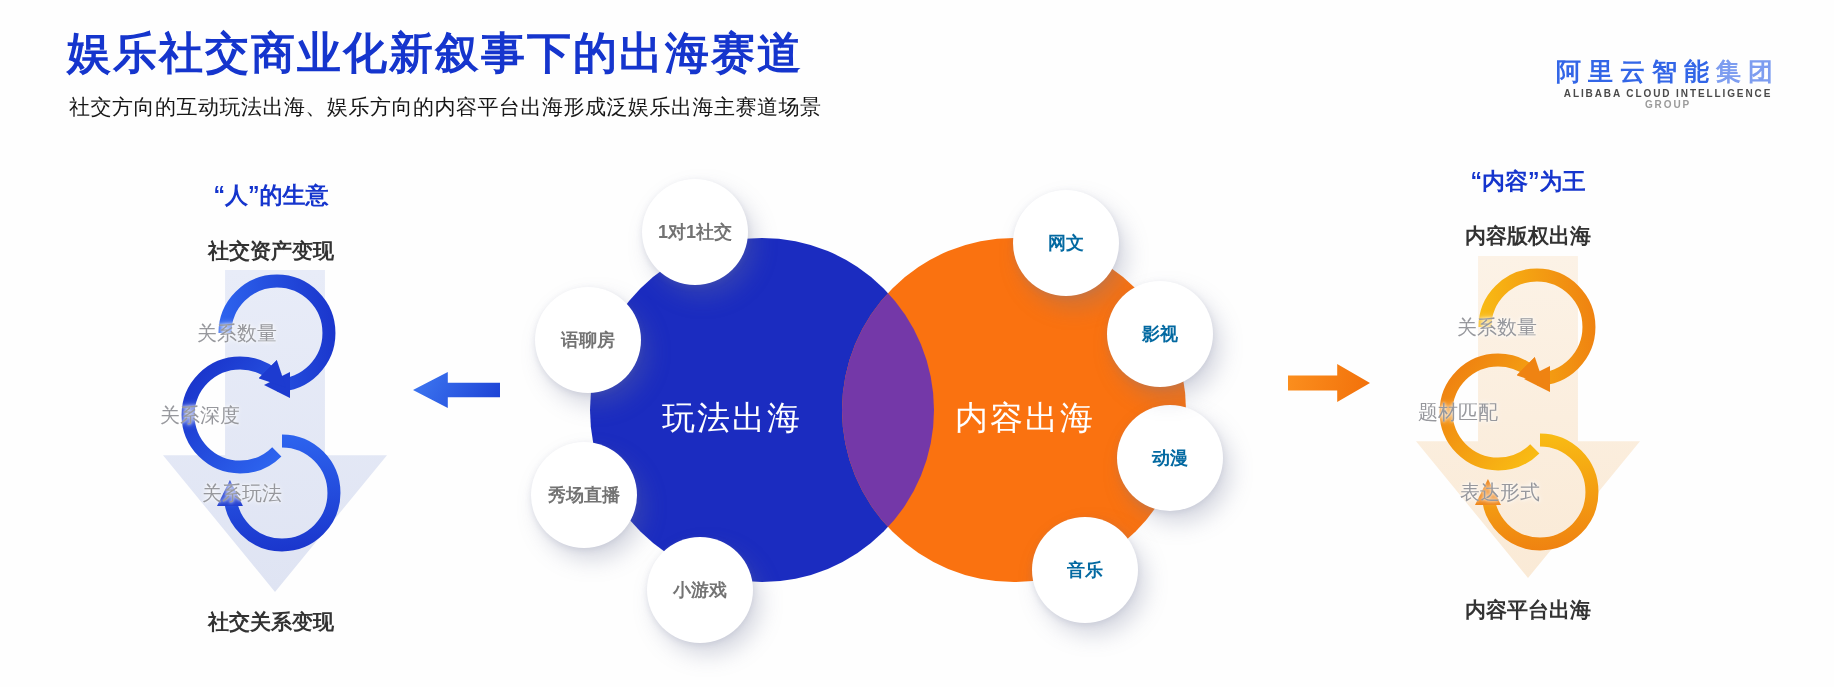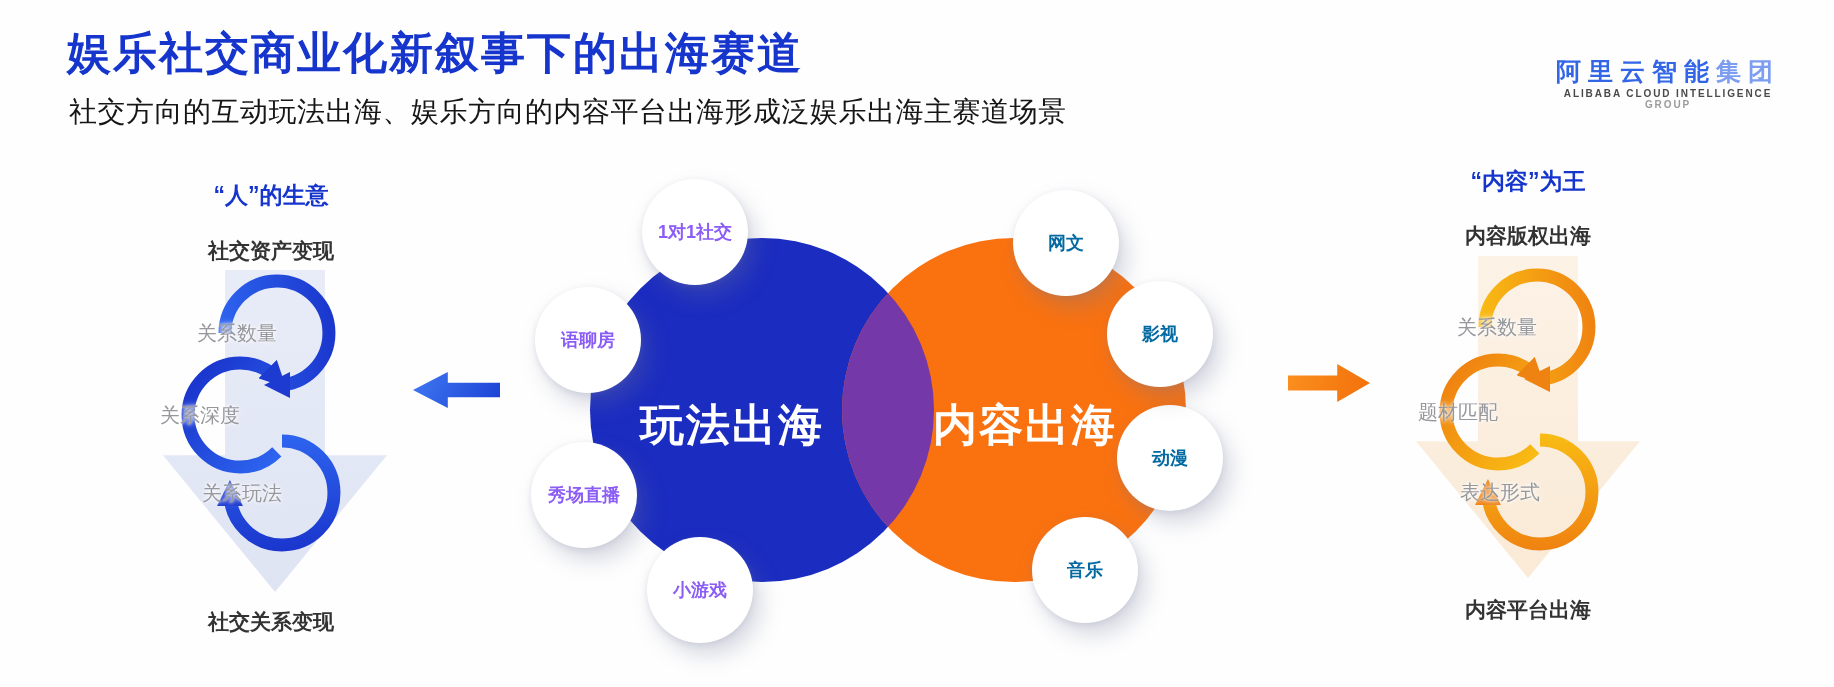--- a/index.html
+++ b/index.html
@@ -4,43 +4,43 @@
 <style>
   html,body{margin:0;padding:0;background:#e9e9e9;}
   .slide{
     position:relative;width:1834px;height:687px;background:#fefefe;overflow:hidden;
     font-family:"Liberation Sans","DejaVu Sans",sans-serif;
   }
   .abs{position:absolute;}
   .ctr{text-align:center;white-space:nowrap;}
   
   .title{left:67px;top:24px;font-size:44px;font-weight:700;color:#1535CD;letter-spacing:2px;white-space:nowrap;}
-  .subtitle{left:69px;top:93px;font-size:28px;font-weight:400;color:#161616;letter-spacing:.5px;white-space:nowrap;}
+  .subtitle{left:69px;top:93px;font-size:21px;font-weight:400;color:#161616;letter-spacing:.5px;white-space:nowrap;}
   .logo{left:1540px;top:24px;width:256px;text-align:center;margin-top:32px;}
   .logo-cn{font-size:25px;font-weight:600;letter-spacing:7px;color:#3366E7;line-height:1.2;}
   .logo-cn .lite{color:#7D9DF0;}
   .logo-en{margin-top:2px;font-size:10px;font-weight:700;letter-spacing:1.9px;color:#4A4A4A;}
   .logo-en .lite{color:#9B9B9B;}
   
   .blue-head{font-size:23px;font-weight:800;color:#1535CD;}
   .dark-label{font-size:21px;font-weight:700;color:#333333;}
   .panel-col{width:300px;}
   .bg-arrow{clip-path:polygon(27.7% 0,72.3% 0,72.3% 57.5%,100% 57.5%,50% 100%,0 57.5%,27.7% 57.5%);}
   .bg-arrow.left-side{left:163px;top:270px;width:224px;height:322px;background:linear-gradient(180deg,#E8ECF8,#DFE4F3);}
   .bg-arrow.right-side{left:1416px;top:256px;width:224px;height:322px;background:linear-gradient(180deg,#FCF2E6,#FAEAD6);}
   .loop{position:absolute;width:130px;height:130px;}
   .step-label{position:absolute;width:160px;text-align:left;font-size:20px;color:#97989D;
     text-shadow:0 0 6px #fff,0 0 3px #fff;white-space:nowrap;z-index:3;}
   
   .venn-svg{left:0;top:0;width:1834px;height:687px;z-index:1;}
-  .venn-label{width:240px;text-align:center;font-size:44px;font-weight:700;color:#ffffff;letter-spacing:2px;z-index:2;white-space:nowrap;}
+  .venn-label{width:240px;text-align:center;font-size:33px;font-weight:400;color:#ffffff;letter-spacing:2px;z-index:2;white-space:nowrap;}
   .sat{position:absolute;width:106px;height:106px;border-radius:50%;background:#ffffff;z-index:2;
     box-shadow:8px 12px 22px rgba(110,120,150,.28),0 2px 6px rgba(120,130,160,.18);
     display:flex;align-items:center;justify-content:center;font-size:18px;font-weight:700;white-space:nowrap;}
-  .sat.blue{color:#8b5cf6;}
+  .sat.blue{color:#737373;}
   .sat.orange{color:#0369a1;}
   
   .flow-left{left:413px;top:372px;width:87px;height:36px;z-index:1;
     background:linear-gradient(120deg,#3F79F2,#1B40D4);
     clip-path:polygon(0 50%,40% 0,40% 30%,100% 30%,100% 70%,40% 70%,40% 100%);}
   .flow-right{left:1288px;top:364px;width:82px;height:38px;z-index:1;
     background:linear-gradient(100deg,#FB8F1E,#F2700A);
     clip-path:polygon(0 30%,60% 30%,60% 0,100% 50%,60% 100%,60% 70%,0 70%);}
 </style>
 </head>

